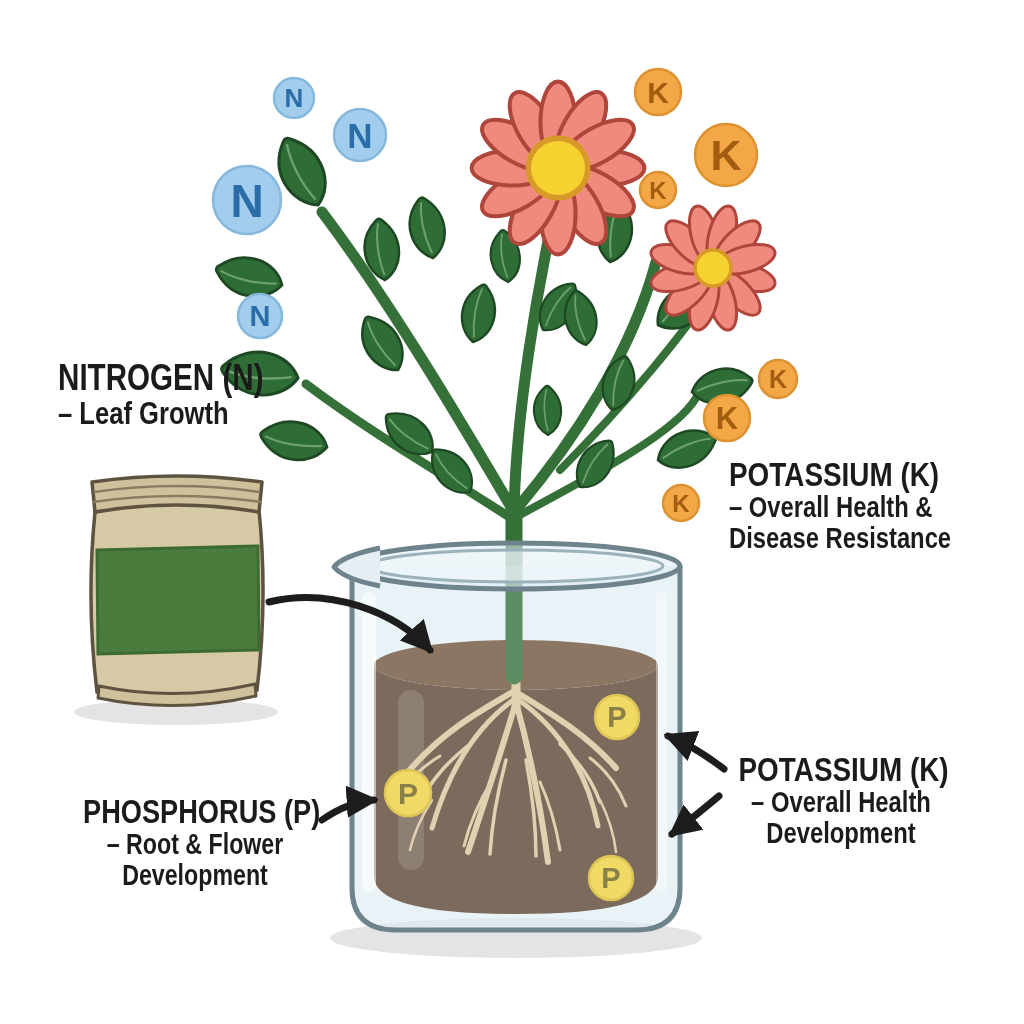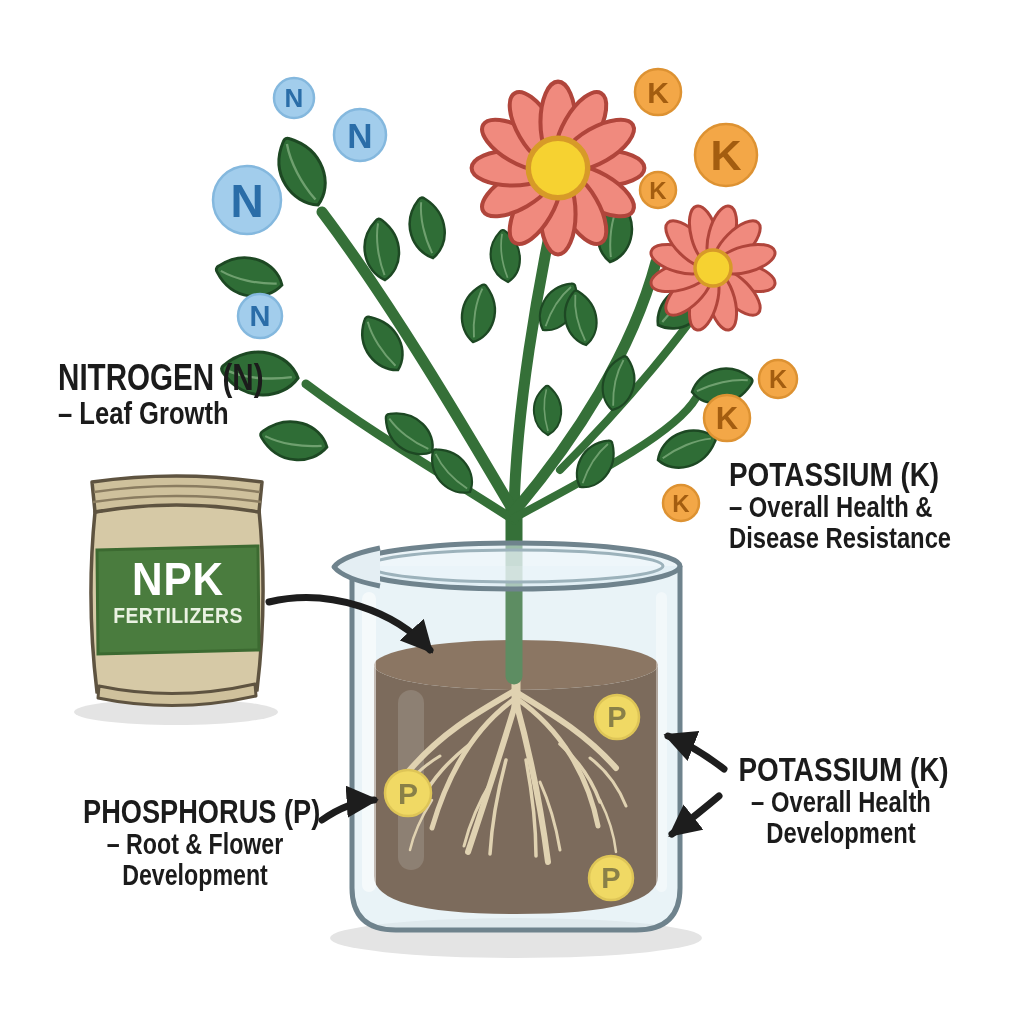--- a/index.html
+++ b/index.html
@@ -280,24 +280,20 @@
       <circle r="23" fill="#f3a747" stroke="#dd9232" stroke-width="2.5"></circle>
       <text class="bubble-letter" y="0" dy="0.36em" font-size="31" fill="#a35d10">K</text>
     </g>
     <g transform="translate(681,503)">
       <circle r="18" fill="#f3a747" stroke="#dd9232" stroke-width="2.5"></circle>
       <text class="bubble-letter" y="0" dy="0.36em" font-size="24" fill="#a35d10">K</text>
     </g>
   </g>
 </svg>
 
-<div id="bag-text">
-  <div class="npk">NPK</div>
-  <div class="fert">FERTILIZERS</div>
-</div>
 
 <div class="label" id="label-nitrogen">
   <div class="title">NITROGEN (N)</div>
   <div class="sub">– Leaf Growth</div>
 </div>
 
 <div class="label" id="label-potassium-upper">
   <div class="title">POTASSIUM (K)</div>
   <div class="sub">– Overall Health &amp;</div>
   <div class="sub">Disease Resistance</div>

